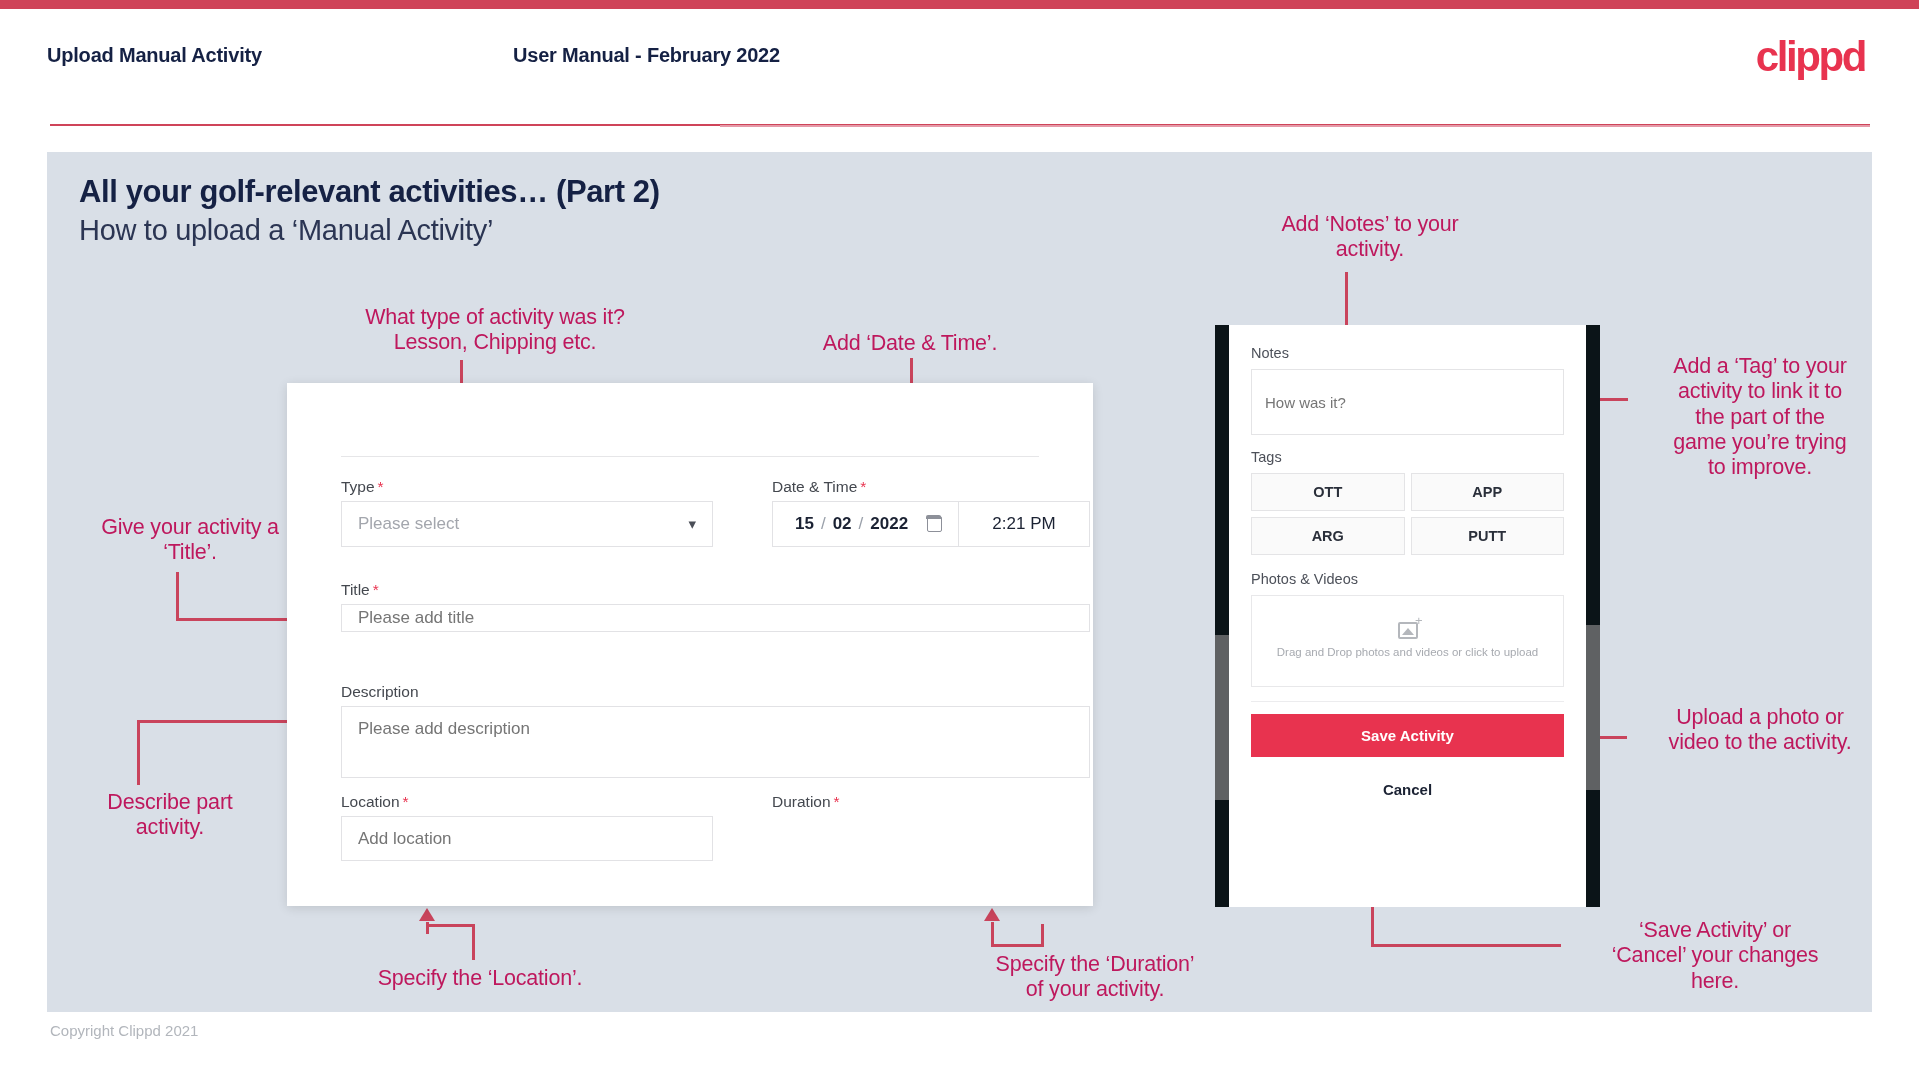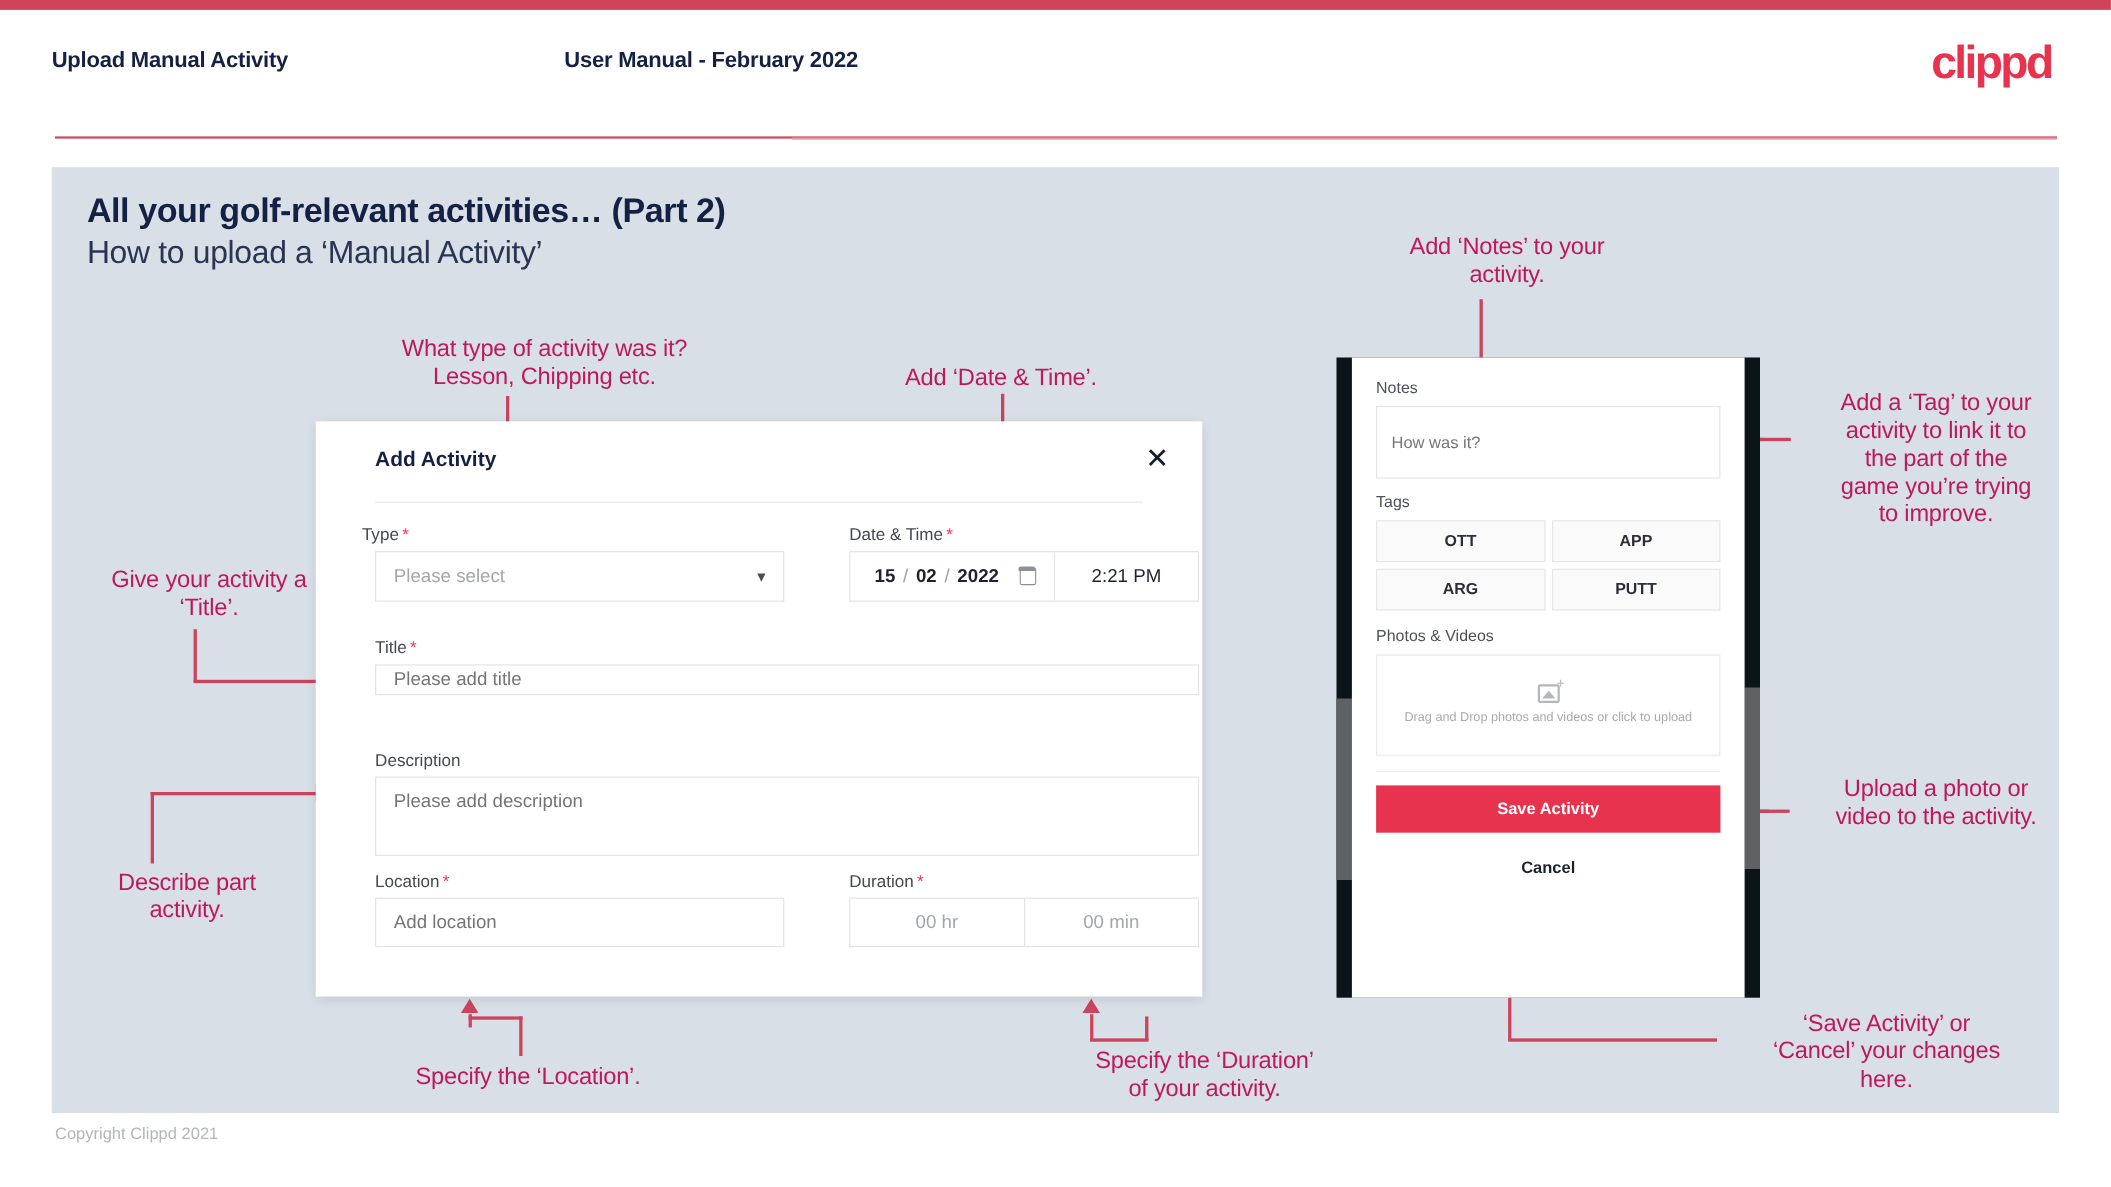--- a/index.html
+++ b/index.html
@@ -359,27 +359,23 @@
   <div class="arrow left" style="left:1517px; top:663px;"></div>
 
   <div class="anno" style="left:1565px; top:918px; width:300px; white-space:pre-line;">‘Save Activity’ or
 ‘Cancel’ your changes
 here.</div>
   <div class="ln h" style="left:1371px; top:944px; width:190px;"></div>
   <div class="ln v" style="left:1371px; top:838px; height:108px;"></div>
   <div class="arrow up" style="left:1364px; top:824px;"></div>
 
   <div class="dialog">
-    <div class="dialog-head">
-      <div class="dialog-title">Add Activity</div>
-      <div class="dialog-close">✕</div>
-    </div>
     <div class="dialog-divider"></div>
 
-    <div class="field-label" style="left:42px; top:95px;">
+    <div class="field-label" style="left:54px; top:95px;">
       <span>Type</span><span class="req">*</span>
     </div>
     <div class="input" style="left:54px; top:118px; width:372px; height:46px;">
       <span>Please select</span>
       <span class="chev">▾</span>
     </div>
 
     <div class="field-label" style="left:485px; top:95px;">
       <span>Date &amp; Time</span><span class="req">*</span>
     </div>
@@ -406,24 +402,20 @@
     <textarea class="input-area" style="left: 54px; top: 323px; width: 749px; height: 72px;" placeholder="Please add description"></textarea>
 
     <div class="field-label" style="left:54px; top:410px;">
       <span>Location</span><span class="req">*</span>
     </div>
     <input class="input" type="text" style="left: 54px; top: 433px; width: 372px; height: 45px;" placeholder="Add location">
 
     <div class="field-label" style="left:485px; top:410px;">
       <span>Duration</span><span class="req">*</span>
     </div>
-    <div class="dur-box" style="left:485px; top:433px; width:318px; height:45px;">
-      <div class="dur-cell">00 hr</div>
-      <div class="dur-cell">00 min</div>
-    </div>
   </div>
 
   <div class="phone">
     <div class="btn-grey" style="left:0; top:310px; height:165px;"></div>
     <div class="btn-grey" style="right:0; top:300px; height:165px;"></div>
 
     <div class="phone-screen">
       <div class="p-label">Notes</div>
       <input class="p-notes" type="text" placeholder="How was it?" style="">
 

